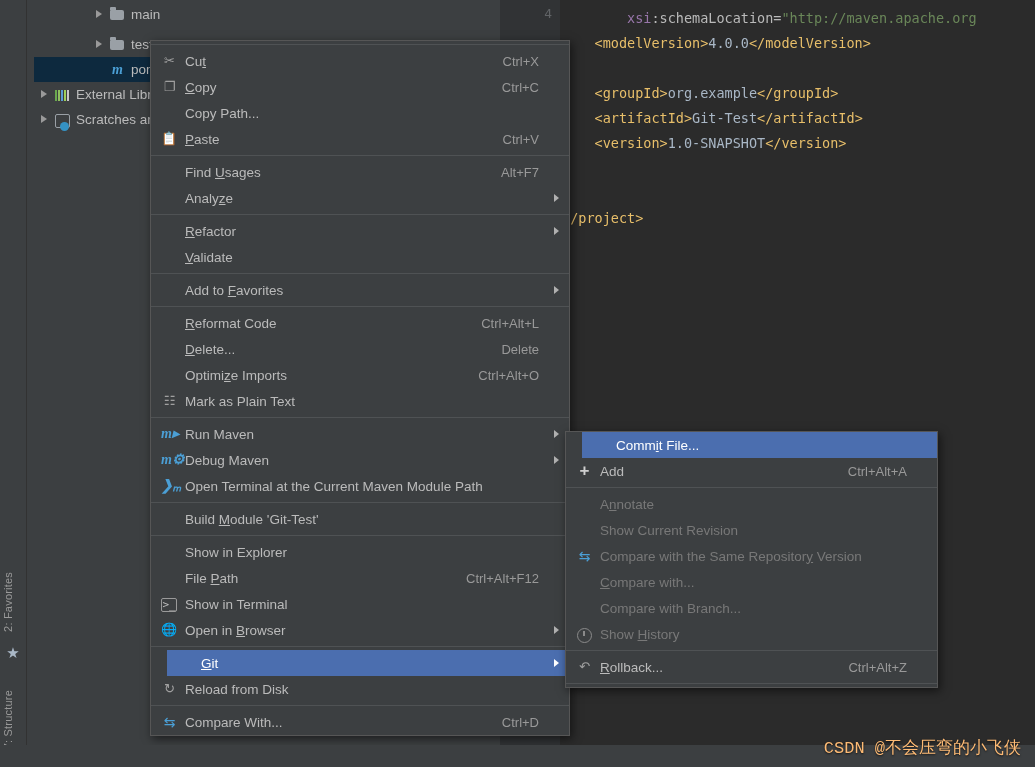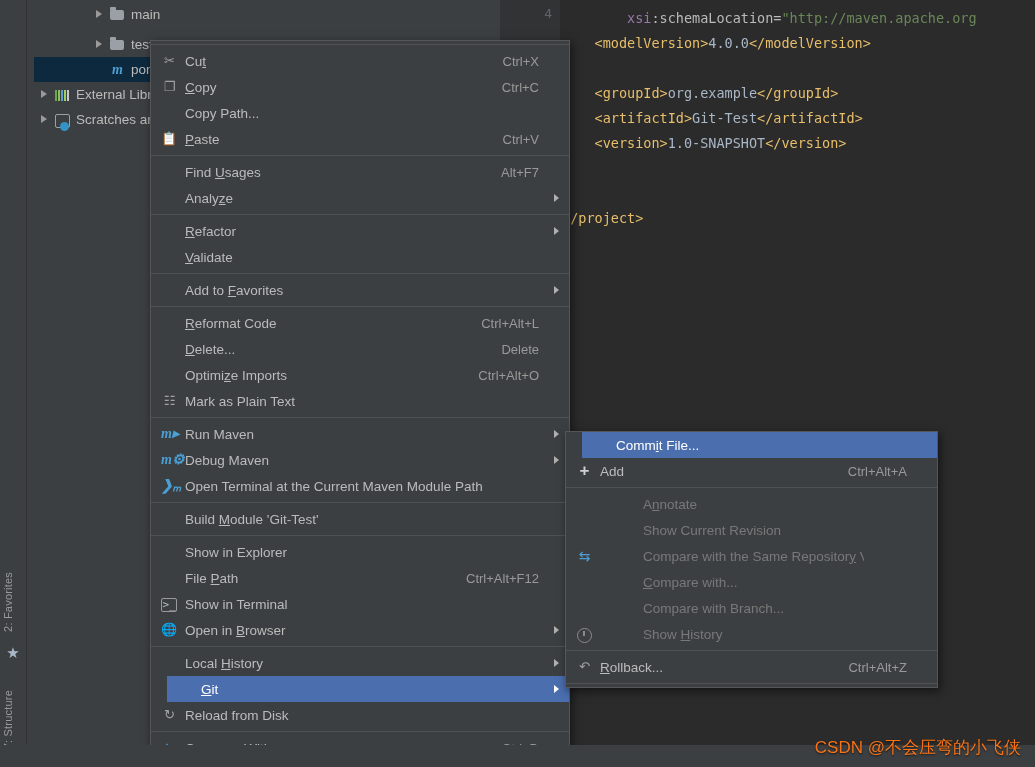--- a/index.html
+++ b/index.html
@@ -105,21 +105,21 @@
     box-shadow:2px 3px 9px rgba(0,0,0,.55);
     z-index:10;
   }
   .mainmenu{left:150px;top:40px;width:418px;}
   .submenu{left:565px;top:431px;width:371px;z-index:11;}
   .mi{
     position:relative;height:26px;display:flex;align-items:center;
     padding:0 10px 0 8px;font-size:13.5px;color:#bbbbbb;white-space:nowrap;
   }
   .mi.sel{background:#4b6eaf;color:#ffffff;margin-left:16px;}
-  .mi.dis{color:#787878;gap:43px;}
+  .mi.dis{color:#787878;}
   .mi .mic{
     width:22px;height:16px;flex:0 0 22px;margin-right:4px;position:relative;
   }
   .mi .lab{flex:1 1 auto;overflow:hidden;}
   .mi .acc{margin-left:14px;color:#999999;font-size:13px;}
   .mi .chev{
     width:10px;flex:0 0 10px;margin-left:10px;position:relative;height:16px;
   }
   .mi .chev.on::before{
     content:"";position:absolute;right:0;top:4px;
@@ -151,22 +151,22 @@
   }
   .gly.clock::after{
     content:"";position:absolute;left:5px;top:2px;width:1.5px;height:5px;
     background:#8a8a8a;
   }
   .gly.cmp{color:#4b9fd5;font-size:14px;}
 
   
   .wm{
     position:absolute;right:14px;bottom:8px;z-index:20;
-    font-size:17px;color:#f97316;
-    font-family:Liberation Sans, sans-serif;
+    font-size:17px;color:#fdba74;
+    font-family:Liberation Mono, monospace;
     text-shadow:0 1px 2px rgba(0,0,0,.7);
   }
   .statusbar{
     position:absolute;left:0;bottom:0;width:1035px;height:22px;
     background:#3c3f41;z-index:15;
   }
 </style>
 </head>
 <body>
 
@@ -363,25 +363,20 @@
         <span class="chev"></span>
       </div>
       <div class="mi">
         <span class="mic">
           <span class="gly">🌐</span>
         </span>
         <span class="lab">Open in <u class="mn">B</u>rowser</span>
         <span class="chev on"></span>
       </div>
       <div class="sep"></div>
-      <div class="mi">
-        <span class="mic"></span>
-        <span class="lab">Local <u class="mn">H</u>istory</span>
-        <span class="chev on"></span>
-      </div>
       <div class="mi sel">
         <span class="mic"></span>
         <span class="lab"><u class="mn">G</u>it</span>
         <span class="chev on"></span>
       </div>
       <div class="mi">
         <span class="mic">
           <span class="gly">↻</span>
         </span>
         <span class="lab">Reload from Disk</span>

